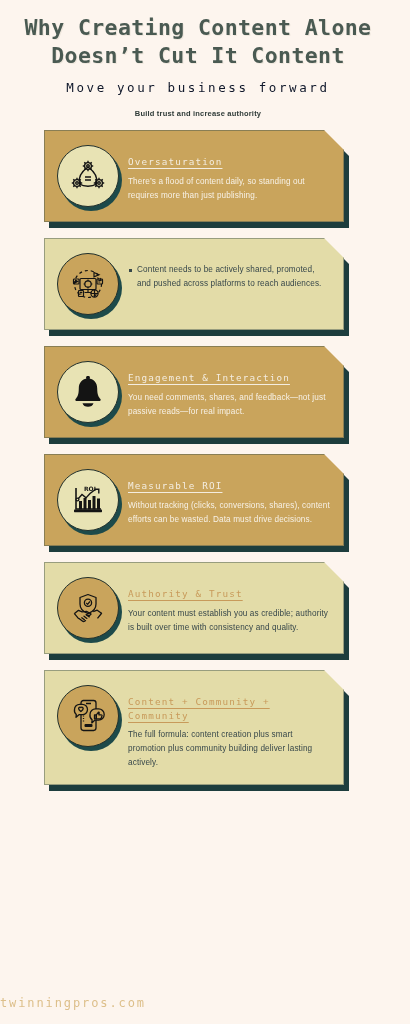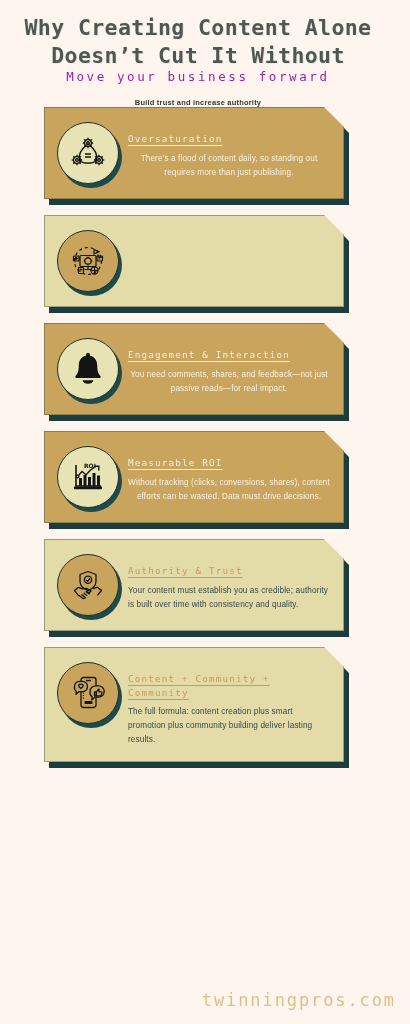--- a/index.html
+++ b/index.html
@@ -23,36 +23,37 @@
   .main-title {
     font-family: "DejaVu Sans Mono", monospace;
     font-size: 21.5px;
     font-weight: bold;
     line-height: 1.28;
     color: #4a5a52;
     letter-spacing: 0.4px;
     text-shadow: 1px 1px 0 #efe7dd;
   }
   .subtitle {
+    margin-top: 11px;
     font-family: "DejaVu Sans Mono", monospace;
     font-size: 12.5px;
-    color: #a21caf;
+    color: #0f172a;
     letter-spacing: 2.6px;
   }
   .kicker {
     margin-top: 14px;
     font-family: Liberation Sans, sans-serif;
     font-size: 7.5px;
     font-weight: bold;
     color: #2f3b38;
     letter-spacing: 0.2px;
   }
 
   
-  .cards { padding: 0 52px 0 44px; }
+  .cards { margin-top: 12px; padding: 0 52px 0 44px; }
 
   .card-wrap { position: relative; margin-bottom: 16px; }
 
   .card-shadow {
     position: absolute;
     left: 5px;
     top: 6px;
     width: 100%;
     height: 100%;
     background: #1d3d3d;
@@ -99,51 +100,51 @@
   }
   .dark .card-title  { color: #f4ede0; }
   .light .card-title { color: #c89a5a; }
 
   .card-text {
     font-family: "Liberation Sans", sans-serif;
     font-size: 8.2px;
     line-height: 1.72;
     letter-spacing: 0.12px;
   }
-  .dark .card-text  { color: #f7f1e6; text-align: center; }
+  .dark .card-text  { color: #f7f1e6; }
   .light .card-text { color: #37474a; }
 
   ul.card-text { list-style: none; }
   ul.card-text li { position: relative; padding-left: 9px; }
   ul.card-text li::before {
     content: "";
     position: absolute; left: 1px; top: 6px;
     width: 2.6px; height: 2.6px; background: currentColor;
   }
 
   
   .footer {
     position: absolute;
     left: 0; right: 0; bottom: 14px;
-    text-align: right;
+    text-align: left;
     font-family: "DejaVu Sans Mono", monospace;
-    font-size: 17px;
+    font-size: 12px;
     color: #ddbf8a;
     letter-spacing: 1.9px;
   }
 </style>
 </head>
 <body>
 
 <div class="page">
 
   <div class="header">
     <div class="main-title">
       <div>Why Creating Content Alone</div>
-      <div>Doesn’t Cut It Without</div>
+      <div>Doesn’t Cut It Content</div>
     </div>
     <div class="subtitle">Move your business forward</div>
     <div class="kicker">Build trust and increase authority</div>
   </div>
 
   <div class="cards">
 
     <div class="card-wrap">
       <div class="card-shadow"></div>
       <div class="card dark">
@@ -197,20 +198,23 @@
               <rect x="30" y="16" width="5.5" height="5" rx="0.8"></rect>
               <path d="M31.3 17.3h3M31.3 19h2"></path>
               <rect x="11.5" y="27.5" width="5" height="6" rx="0.8"></rect>
               <path d="M12.7 29.3h2.6M12.7 31h1.8"></path>
               <circle cx="27.5" cy="30.5" r="3.6"></circle>
               <path d="M27.5 26.9v7.2M23.9 30.5h7.2"></path>
             </svg>
           </div>
         </div>
         <div class="card-body">
+          <ul class="card-text">
+            <li>Content needs to be actively shared, promoted, and pushed across platforms to reach audiences.</li>
+          </ul>
         </div>
       </div>
     </div>
 
     <div class="card-wrap">
       <div class="card-shadow"></div>
       <div class="card dark">
         <div class="icon-holder">
           <div class="icon-shadow"></div>
           <div class="icon-circle pale">
@@ -295,21 +299,21 @@
               <path d="M6.5 14.5a5.2 5.2 0 015.2-5.2h2.6a5.2 5.2 0 015.2 5.2 5.2 5.2 0 01-5.2 5.2h-3.3l-3 2.6.3-2.9a5.2 5.2 0 01-1.8-4.9z" fill="#c9a45c"></path>
               <path d="M12.9 12.6c.9-.9 2.3-.2 2.3 1 0 1.3-1.6 2.4-2.3 2.9-.7-.5-2.3-1.6-2.3-2.9 0-1.2 1.4-1.9 2.3-1z"></path>
               <path d="M22 19.5a5.6 5.6 0 015.6-5.6h3a5.6 5.6 0 015.6 5.6 5.6 5.6 0 01-5.6 5.6h-3.6l-3.2 2.8.3-3.1a5.6 5.6 0 01-2.1-5.3z" fill="#c9a45c"></path>
               <path d="M26.5 19.8h1.8v4.1h-1.8z"></path>
               <path d="M28.3 20l1.9-2.7c.2-.4.9-.3 1 .3l-.3 2.2h2.2c.7 0 1.1.5.9 1.1l-.9 2.5c-.2.4-.5.5-.9.5h-3.9z"></path>
             </svg>
           </div>
         </div>
         <div class="card-body">
           <div class="card-title">Content + Community + Community</div>
-          <div class="card-text">The full formula: content creation plus smart promotion plus community building deliver lasting results.</div>
+          <div class="card-text">The full formula: content creation plus smart promotion plus community building deliver lasting actively.</div>
         </div>
       </div>
     </div>
 
   </div>
 
   <div class="footer">twinningpros.com</div>
 
 </div>
 

